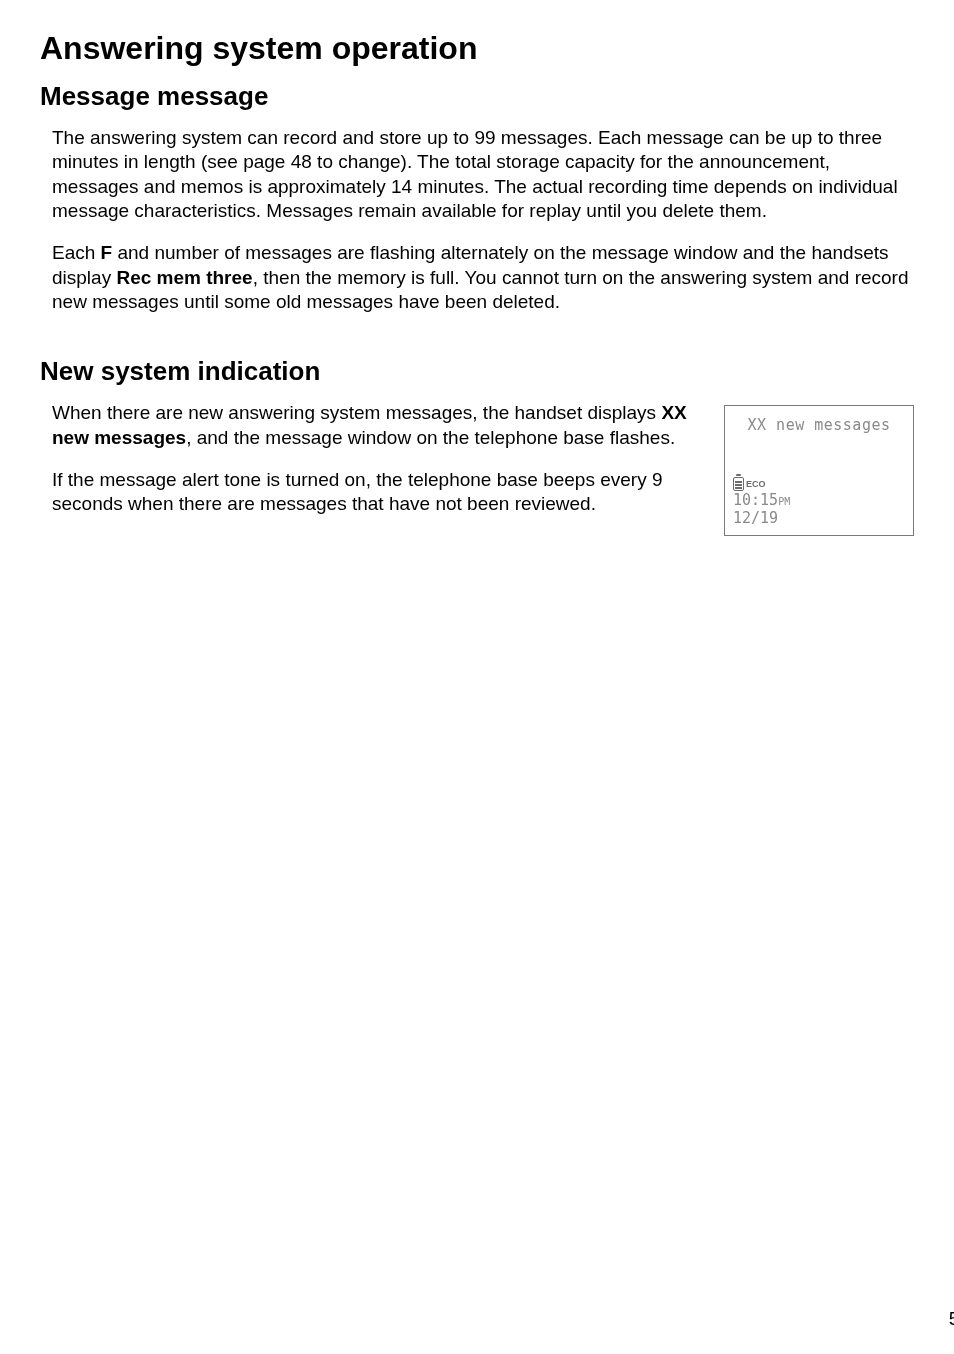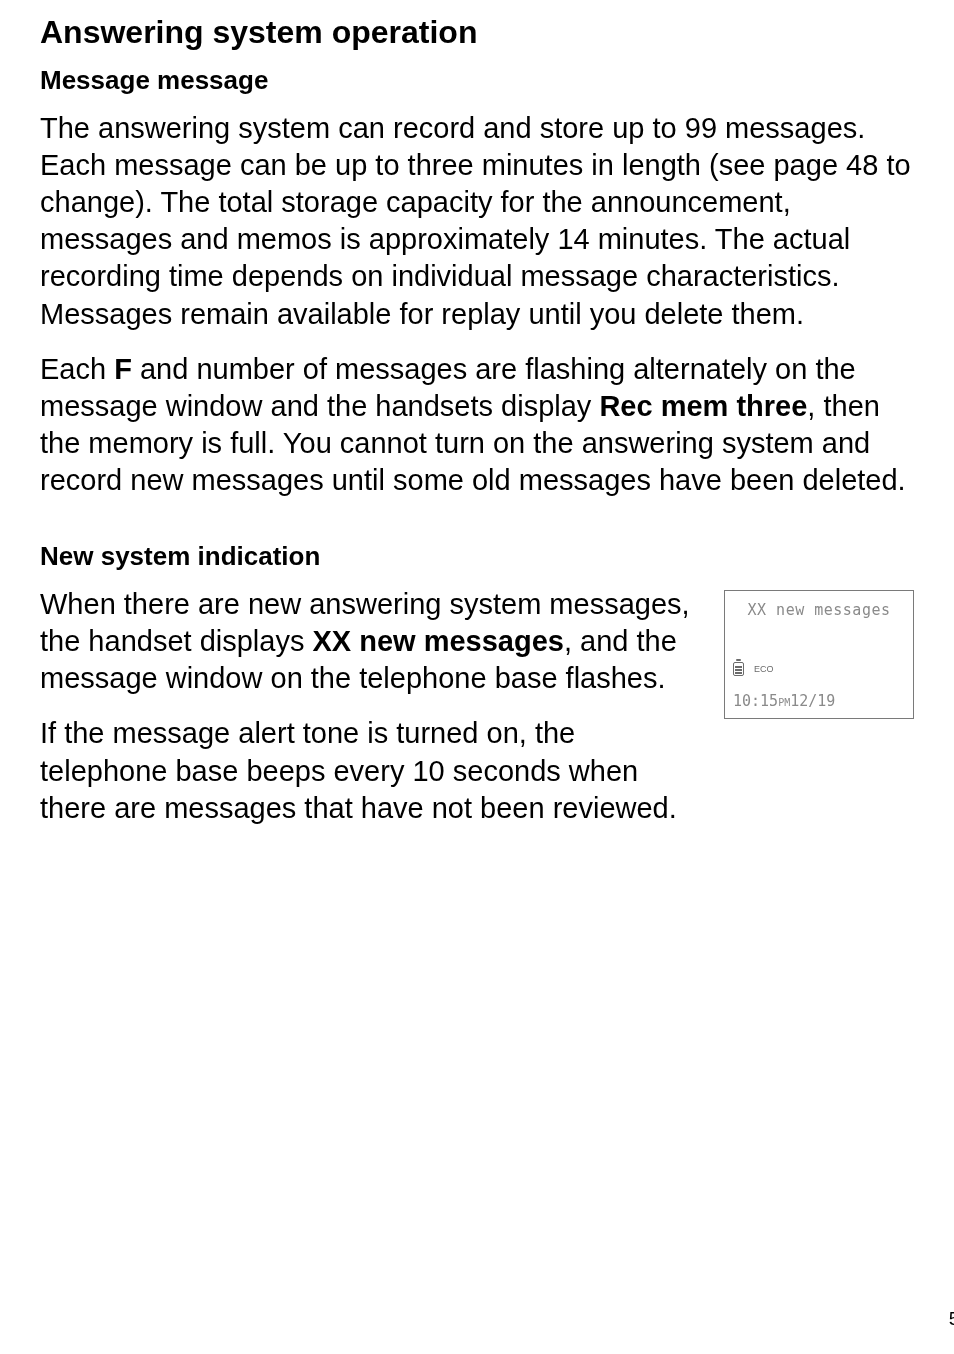--- a/index.html
+++ b/index.html
@@ -6,37 +6,37 @@
     margin: 0;
     padding: 0;
     background: #ffffff;
     width: 954px;
     height: 1354px;
     font-family: Arial, Helvetica, sans-serif;
     color: #000000;
     position: relative;
   }
   .page {
-    padding: 14px 40px 0 40px;
+    padding: 30px 40px 0 40px;
     box-sizing: border-box;
   }
   h1.title {
     font-size: 32px;
     font-weight: bold;
     margin: 0 0 14px 0;
   }
   h2.subhead {
     font-size: 26px;
     font-weight: bold;
     margin: 0 0 14px 0;
   }
   p.body {
-    font-size: 29px;
+    font-size: 19px;
     line-height: 1.28;
-    margin: 0 0 18px 0;
+    margin: 0 0 18px 12px;
   }
   .bold { font-weight: bold; }
   .section-gap {
     margin-top: 42px;
   }
   .two-col {
     display: flex;
     align-items: flex-start;
     gap: 16px;
   }
@@ -62,30 +62,30 @@
     text-align: center;
     white-space: nowrap;
   }
   .screen .mid {
     margin-top: 42px;
     display: flex;
     align-items: center;
   }
   .screen .eco-text {
     font-size: 9px;
-    font-weight: normal;
+    font-weight: bold;
     color: #6b6b6b;
-    margin-left: 10px;
+    margin-left: 2px;
     font-family: Arial, Helvetica, sans-serif;
   }
   .screen .bottom {
-    margin-top: 16px;
     font-size: 15px;
     display: flex;
     justify-content: flex-start;
+    flex-direction: column;
   }
   .screen .pm {
     font-size: 10px;
   }
   
   .battery {
     display: inline-block;
     width: 11px;
     height: 15px;
     position: relative;
@@ -147,21 +147,21 @@
 
   <div class="section-gap"></div>
 
   <h2 class="subhead">New system indication</h2>
 
   <div class="two-col">
     <div class="left">
       <p class="body">
         <span>When there are new answering system messages, the handset displays </span><span class="bold">XX new messages</span><span>, and the message window on the telephone base flashes.</span>
       </p>
-      <p class="body">If the message alert tone is turned on, the telephone base beeps every 10 seconds when there are messages that have not been reviewed.</p>
+      <p class="body">If the message alert tone is turned on, the telephone base beeps every 9 seconds when there are messages that have not been reviewed.</p>
     </div>
     <div class="right">
       <div class="screen">
         <div class="l1">XX new messages</div>
         <div class="mid">
           <span class="battery">
             <span class="battery-body"></span>
             <span class="battery-fill bf1"></span>
             <span class="battery-fill bf2"></span>
             <span class="battery-fill bf3"></span>

